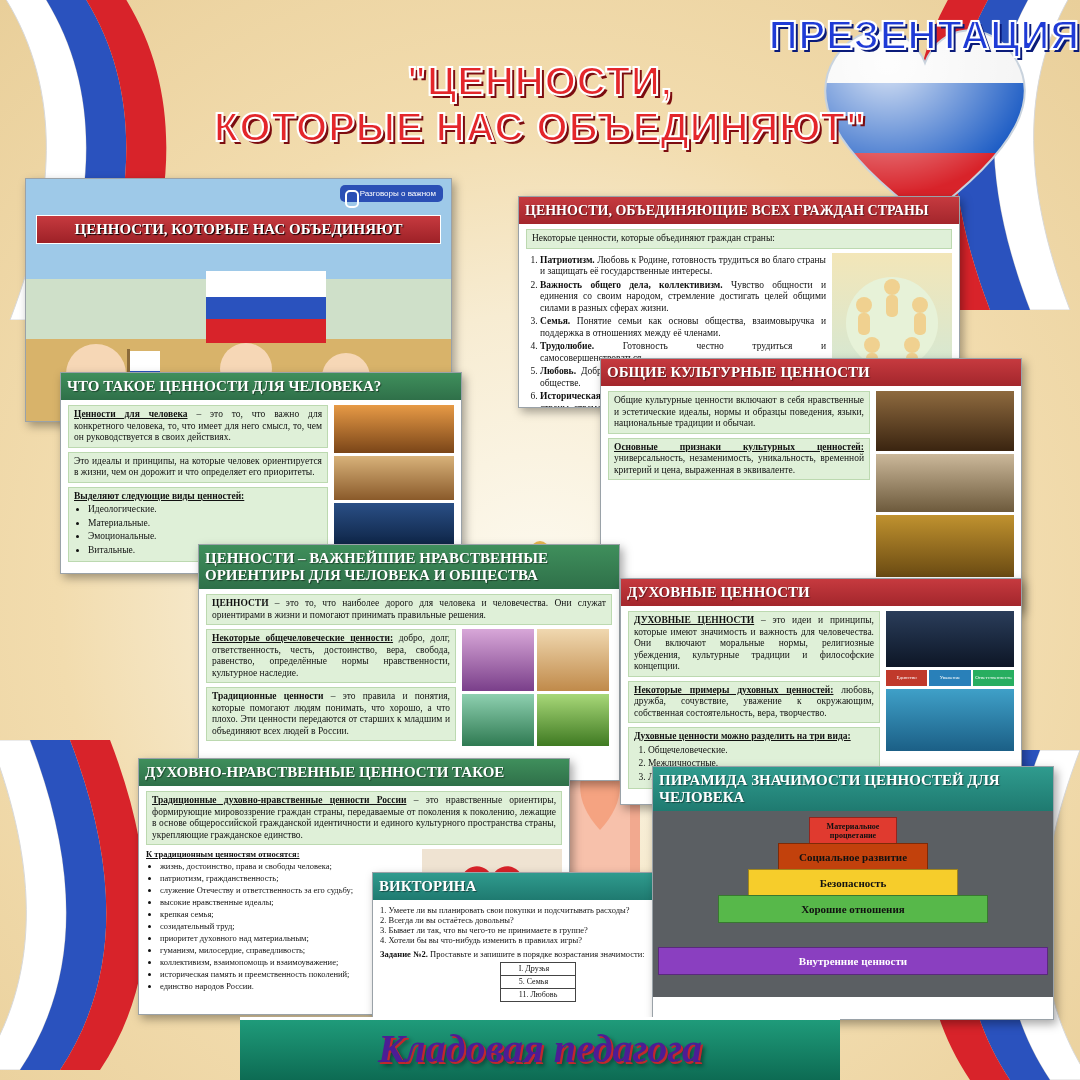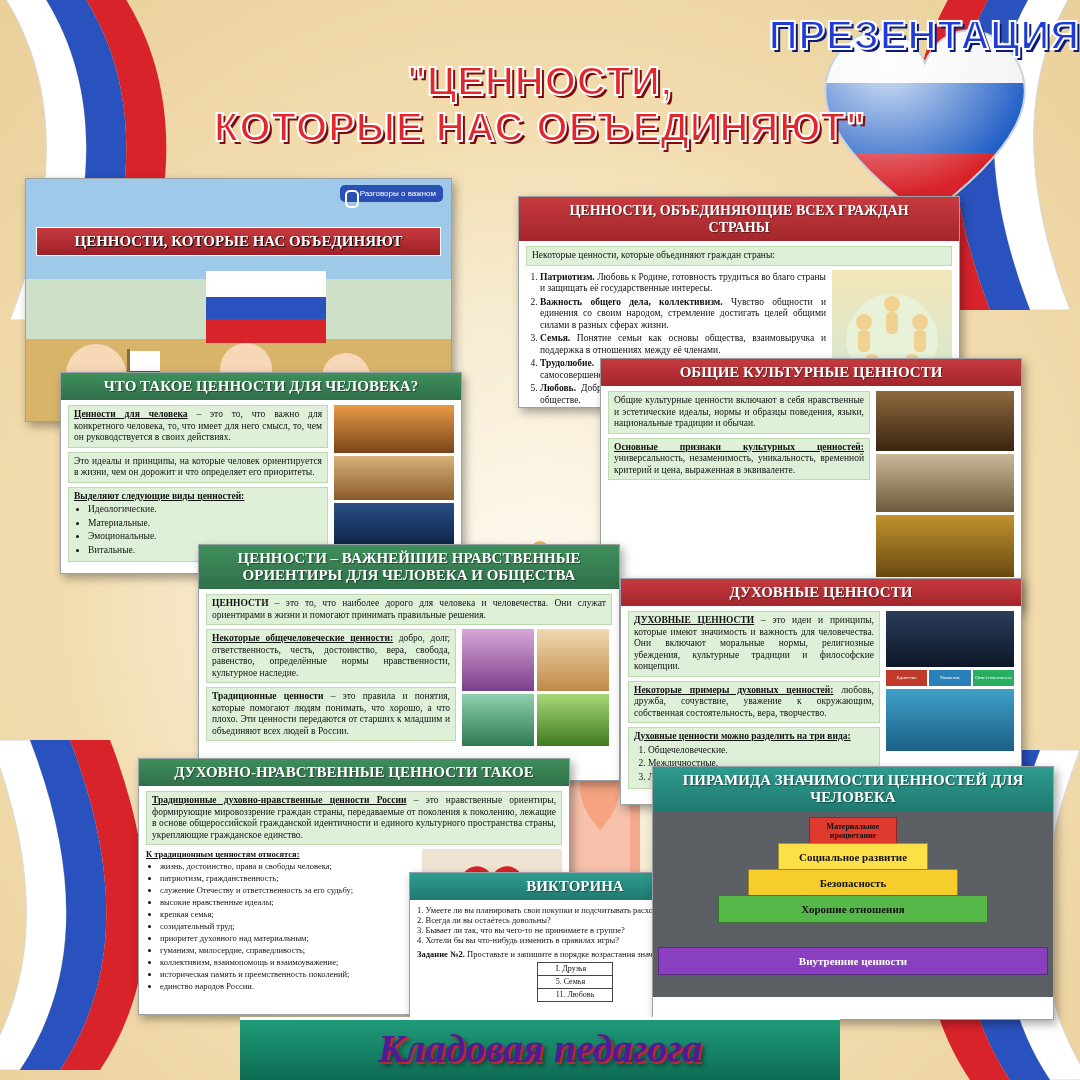--- a/index.html
+++ b/index.html
@@ -30,57 +30,57 @@
   .title .l1{color:#1f3bd6;-webkit-text-stroke:2px #ffffff;text-shadow:3px 3px 0 #0a1b7a,0 0 2px #fff;text-align:right;}
   .title .l2,.title .l3{color:#e4262b;-webkit-text-stroke:2px #ffffff;text-shadow:3px 3px 0 #7c0c10,0 0 2px #fff;}
 
   
   .slide{
     position:absolute;background:#fff;border:1px solid #9aa2a8;
     box-shadow:3px 4px 9px rgba(0,0,0,.35);overflow:hidden;z-index:10;
   }
   .slide .hdr{
     font-family:"Liberation Serif", serif;font-weight:bold;color:#fff;
-    text-align:center;padding:5px 20px;font-size:15px;line-height:17px;
+    text-align:left;padding:5px 6px;font-size:15px;line-height:17px;
     text-shadow:1px 1px 1px rgba(0,0,0,.45);
   }
   .hdr.green{background:linear-gradient(#3f8f5c,#2f7049);}
   .hdr.red{background:linear-gradient(#c63a3f,#a3262c);}
   .hdr.teal{background:linear-gradient(#2f9b8e,#1f7a70);}
   .body{padding:5px 7px;font-size:9.5px;line-height:11.5px;color:#111;text-align:justify;}
   .box{background:#dff0d8;border:1px solid #bcd9b0;padding:3px 5px;margin:0 0 4px 0;}
   .u{text-decoration:underline;font-weight:bold;}
   .b{font-weight:bold;}
   ol,ul{margin:2px 0 2px 14px;padding:0;}
   li{margin-bottom:2px;}
 
   .ph{background:#c9c9c9;overflow:hidden;position:relative;}
 
   
   #s1{left:25px;top:178px;width:425px;height:242px;}
   #s1 .photo{height:100%;position:relative;background:linear-gradient(#8fc4e8 0%,#bcd9ec 42%,#d8b87a 60%,#c7a05f 100%);}
   #s1 .ttl{
-    position:absolute;top:48px;left:10px;right:10px;background:linear-gradient(#c63a3f,#9e2127);
+    position:absolute;top:36px;left:10px;right:10px;background:linear-gradient(#c63a3f,#9e2127);
     color:#fff;font-weight:bold;font-size:15px;text-align:center;padding:5px 16px;
     border:1px solid #fff;text-shadow:1px 1px 1px #000;
   }
   #s1 .badge{
     position:absolute;right:8px;top:6px;background:#2a4fb5;color:#fff;border-radius:5px;
     font-family:"Liberation Sans",sans-serif;font-size:8px;padding:4px 7px 4px 20px;line-height:9px;
   }
   #s1 .badge:before{content:"";position:absolute;left:5px;top:5px;width:10px;height:14px;border:2px solid #fff;border-radius:5px;}
 
   #s2{left:518px;top:196px;width:440px;height:210px;}
   #s2 .hdr{font-size:14px;}
   #s3{left:60px;top:372px;width:400px;height:200px;}
   #s4{left:600px;top:358px;width:420px;height:250px;}
   #s5{left:198px;top:544px;width:420px;height:235px;}
   #s6{left:620px;top:578px;width:400px;height:225px;}
   #s7{left:138px;top:758px;width:430px;height:255px;}
-  #s8{left:372px;top:872px;width:330px;height:160px;margin-left:37px;}
+  #s8{left:372px;top:872px;width:330px;height:160px;}
   #s9{left:652px;top:766px;width:400px;height:252px;}
 
   
   .pyr{position:relative;height:186px;background:#5b5f63;}
   .pyr .row{
     position:absolute;left:50%;transform:translateX(-50%);
     color:#111;font-weight:bold;font-size:11px;text-align:center;
     display:flex;align-items:center;justify-content:center;
     border:1px solid rgba(0,0,0,.35);
   }
@@ -398,21 +398,21 @@
           </tr>
     </tbody>
       </table>
   </div>
 </div>
 
 <div class="slide" id="s9">
   <div class="hdr teal">ПИРАМИДА ЗНАЧИМОСТИ ЦЕННОСТЕЙ ДЛЯ ЧЕЛОВЕКА</div>
   <div class="pyr">
     <div class="row" style="top:6px;width:86px;height:26px;background:#e03a2f;font-size:8px;line-height:9px;">Материальное процветание</div>
-    <div class="row" style="top:32px;width:148px;height:26px;background:#fde047;text-align:right;">Социальное развитие</div>
+    <div class="row" style="top:32px;width:148px;height:26px;background:#c2410c;text-align:right;">Социальное развитие</div>
     <div class="row" style="top:58px;width:208px;height:26px;background:#f6cd2b;">Безопасность</div>
     <div class="row" style="top:84px;width:268px;height:26px;background:#57b84a;">Хорошие отношения</div>
     <div class="row" style="top:136px;width:388px;height:26px;background:#8a3fc0;color:#fff;">Внутренние ценности</div>
   </div>
 </div>
 
 <div class="footer-band"></div>
 <div class="footer">Кладовая педагога</div>
 
 </body></html>

